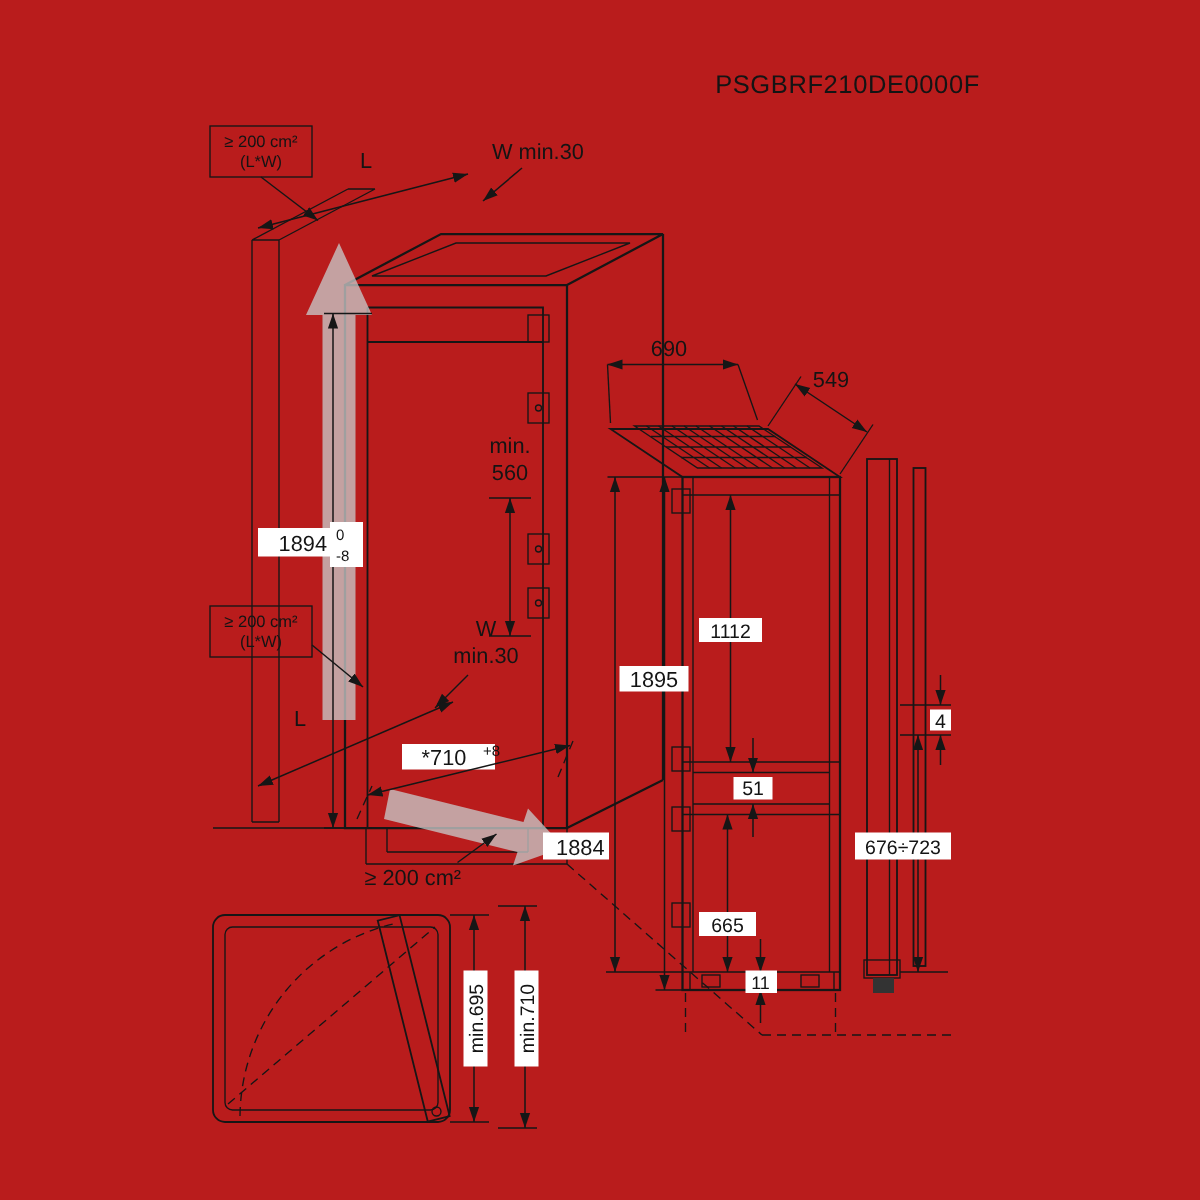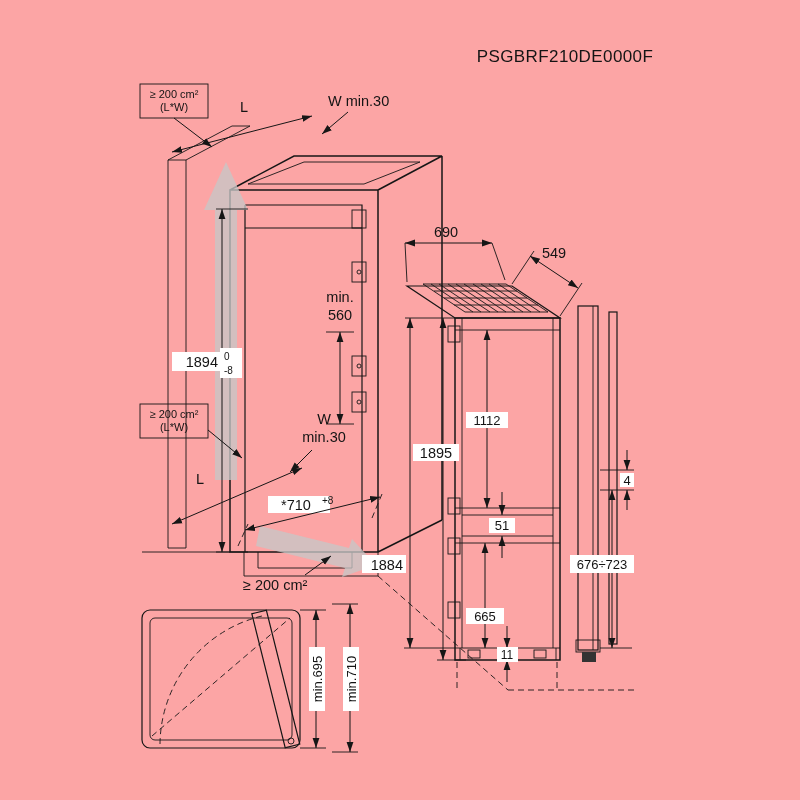--- a/index.html
+++ b/index.html
@@ -1,16 +1,16 @@
 <!DOCTYPE html>
 <html><head>
 <meta charset="utf-8">
 <style>
   html,body{margin:0;padding:0;background:#fff;}
-  .page{width:800px;height:800px;position:relative;background:#fca5a5;overflow:hidden;}
+  .page{width:800px;height:800px;position:relative;background:#b91c1c;overflow:hidden;}
   svg{display:block;}
   text{font-family:"Liberation Sans","DejaVu Sans",sans-serif;fill:#141414;}
   .t10{font-size:10px}
   .t11{font-size:11px}
   .t12{font-size:12px}
   .t13{font-size:13px}
   .t14{font-size:14.5px}
   .t17{font-size:17px;letter-spacing:.4px}
   .ln{stroke:#161616;stroke-width:1.5;fill:none}
   .med{stroke:#161616;stroke-width:1.2;fill:none}

